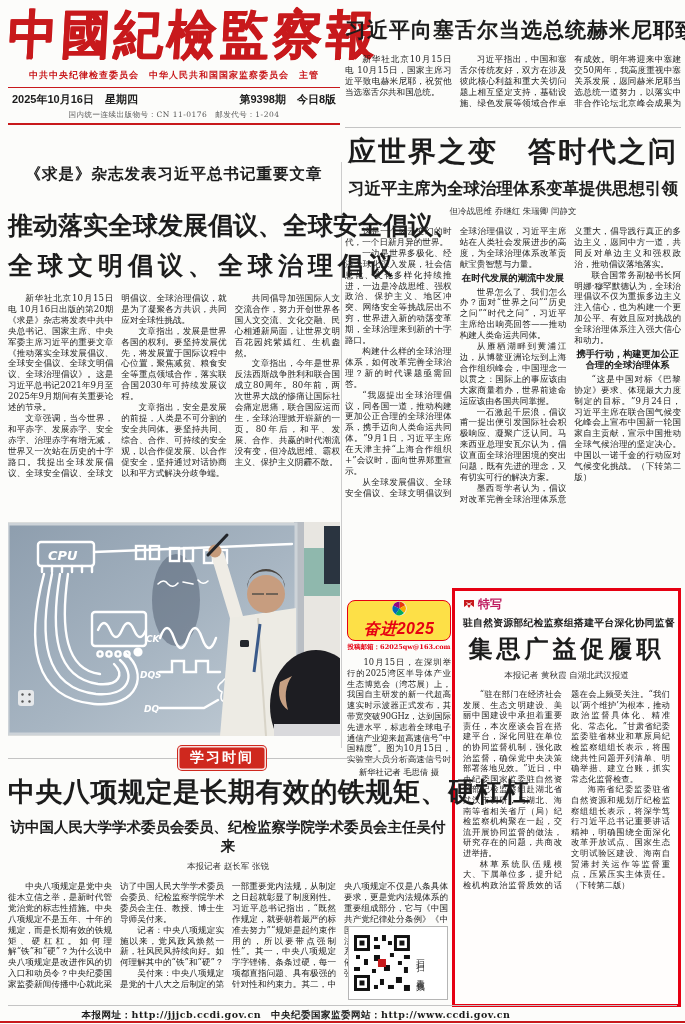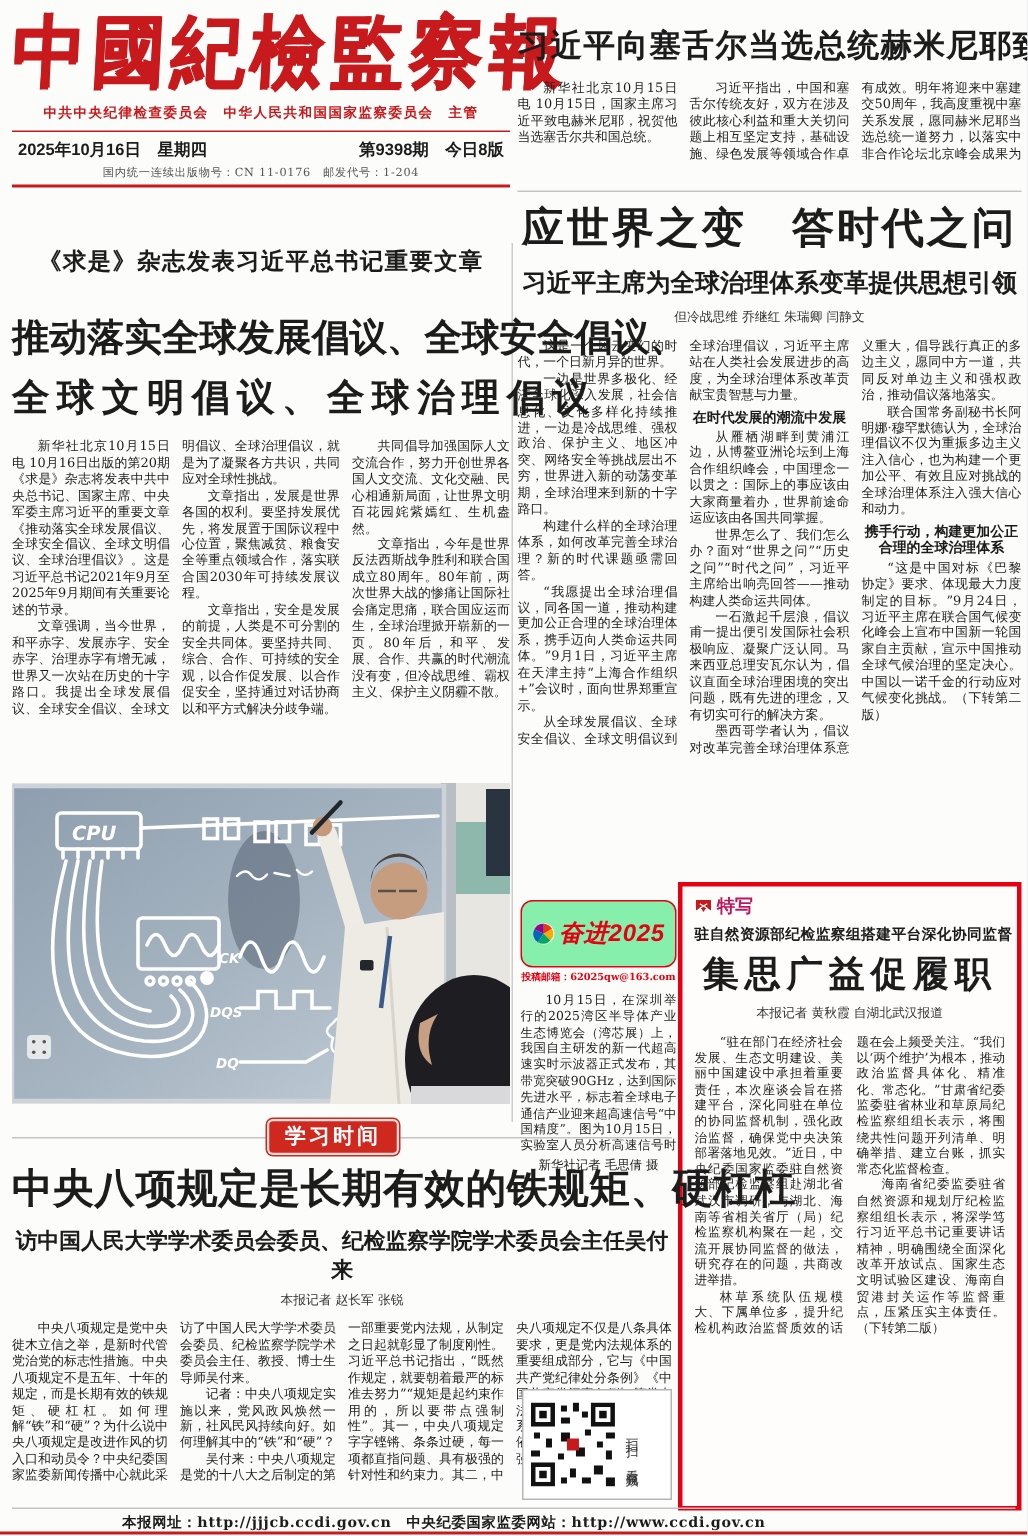--- a/index.html
+++ b/index.html
@@ -40,21 +40,21 @@
                letter-spacing:2px;}
   .study-h{font-size:27px;letter-spacing:0.5px;white-space:nowrap;}
   .study-sub{font-size:14.5px;font-weight:bold;font-family:"Liberation Sans",sans-serif;margin-top:8px;}
   .feature-box{border:3px solid #e60012;background:#fffdfc;padding:5px 8px;box-sizing:border-box;}
   .feature-tag{display:flex;align-items:center;gap:3px;color:#be185d;font-weight:bold;
                font-family:"Liberation Sans",sans-serif;font-size:12px;}
   .feature-kicker{font-size:9.8px;font-weight:bold;font-family:"Liberation Sans",sans-serif;
                   text-align:center;margin-top:4px;letter-spacing:.3px;white-space:nowrap;}
   .feature-h{font-size:24px;letter-spacing:4px;margin-top:3px;white-space:nowrap;font-family:Liberation Serif, serif;}
   .fenjin-badge{display:flex;align-items:center;gap:3px;border:1.5px solid #e60012;border-radius:8px;
-                padding:11px 5px;justify-content:center;background:#86efac;}
+                padding:0 5px;justify-content:center;background:#fde047;flex-direction:column;}
   .fenjin-txt{color:#e60012;font-style:italic;font-weight:900;font-size:16px;
               font-family:"Liberation Sans",sans-serif;letter-spacing:.5px;}
   .fenjin-contact{color:#e60012;font-size:6.5px;text-align:center;margin-top:2px;font-weight:bold;}
   .fenjin-cap{font-size:8.3px;line-height:10.8px;text-align:justify;margin-top:5px;}
   .fenjin-credit{font-size:8.3px;text-align:center;margin-top:2px;}
   .qr-box{display:flex;align-items:center;gap:5px;background:#fff;border:1px solid #b5b5b5;
           padding:5px;box-sizing:border-box;justify-content:center;}
   .qr-vlabel{writing-mode:vertical-rl;font-size:8.5px;letter-spacing:2px;color:#333;line-height:11px;}
   .footer-txt{font-size:9.5px;font-weight:bold;text-align:center;letter-spacing:.5px;}
 </style>
@@ -88,22 +88,22 @@
     <div class="center lead-headline">应世界之变　答时代之问</div>
     <div class="center lead-sub">习近平主席为全球治理体系变革提供思想引领</div>
     <div class="byline" style="margin-top:6px;">但冷战思维 乔继红 朱瑞卿 闫静文</div>
     <div class="body-txt cols3" style="height:372px;margin-top:8px;">
         <p>这是一个风云变幻的时代，一个日新月异的世界。</p>
         <p>一边是世界多极化、经济全球化深入发展，社会信息化、文化多样化持续推进，一边是冷战思维、强权政治、保护主义、地区冲突、网络安全等挑战层出不穷，世界进入新的动荡变革期，全球治理来到新的十字路口。</p>
         <p>构建什么样的全球治理体系，如何改革完善全球治理？新的时代课题亟需回答。</p>
         <p>“我愿提出全球治理倡议，同各国一道，推动构建更加公正合理的全球治理体系，携手迈向人类命运共同体。”9月1日，习近平主席在天津主持“上海合作组织+”会议时，面向世界郑重宣示。</p>
         <p>从全球发展倡议、全球安全倡议、全球文明倡议到全球治理倡议，习近平主席站在人类社会发展进步的高度，为全球治理体系改革贡献宝贵智慧与力量。</p>
         <p class="colhead">在时代发展的潮流中发展</p>
+        <p>世界怎么了、我们怎么办？面对“世界之问”“历史之问”“时代之问”，习近平主席给出响亮回答——推动构建人类命运共同体。</p>
         <p>从雁栖湖畔到黄浦江边，从博鳌亚洲论坛到上海合作组织峰会，中国理念一以贯之：国际上的事应该由大家商量着办，世界前途命运应该由各国共同掌握。</p>
-        <p>世界怎么了、我们怎么办？面对“世界之问”“历史之问”“时代之问”，习近平主席给出响亮回答——推动构建人类命运共同体。</p>
         <p>一石激起千层浪，倡议甫一提出便引发国际社会积极响应、凝聚广泛认同。马来西亚总理安瓦尔认为，倡议直面全球治理困境的突出问题，既有先进的理念，又有切实可行的解决方案。</p>
         <p>墨西哥学者认为，倡议对改革完善全球治理体系意义重大，倡导践行真正的多边主义，愿同中方一道，共同反对单边主义和强权政治，推动倡议落地落实。</p>
         <p>联合国常务副秘书长阿明娜·穆罕默德认为，全球治理倡议不仅为重振多边主义注入信心，也为构建一个更加公平、有效且应对挑战的全球治理体系注入强大信心和动力。</p>
         <p class="colhead">携手行动，构建更加公正合理的全球治理体系</p>
         <p>“这是中国对标《巴黎协定》要求、体现最大力度制定的目标。”9月24日，习近平主席在联合国气候变化峰会上宣布中国新一轮国家自主贡献，宣示中国推动全球气候治理的坚定决心。中国以一诺千金的行动应对气候变化挑战。（下转第二版）</p>
       </div>
   </div>
 
   <div class="abs vline" style="left:341px;top:162px;height:586px;"></div>
 

